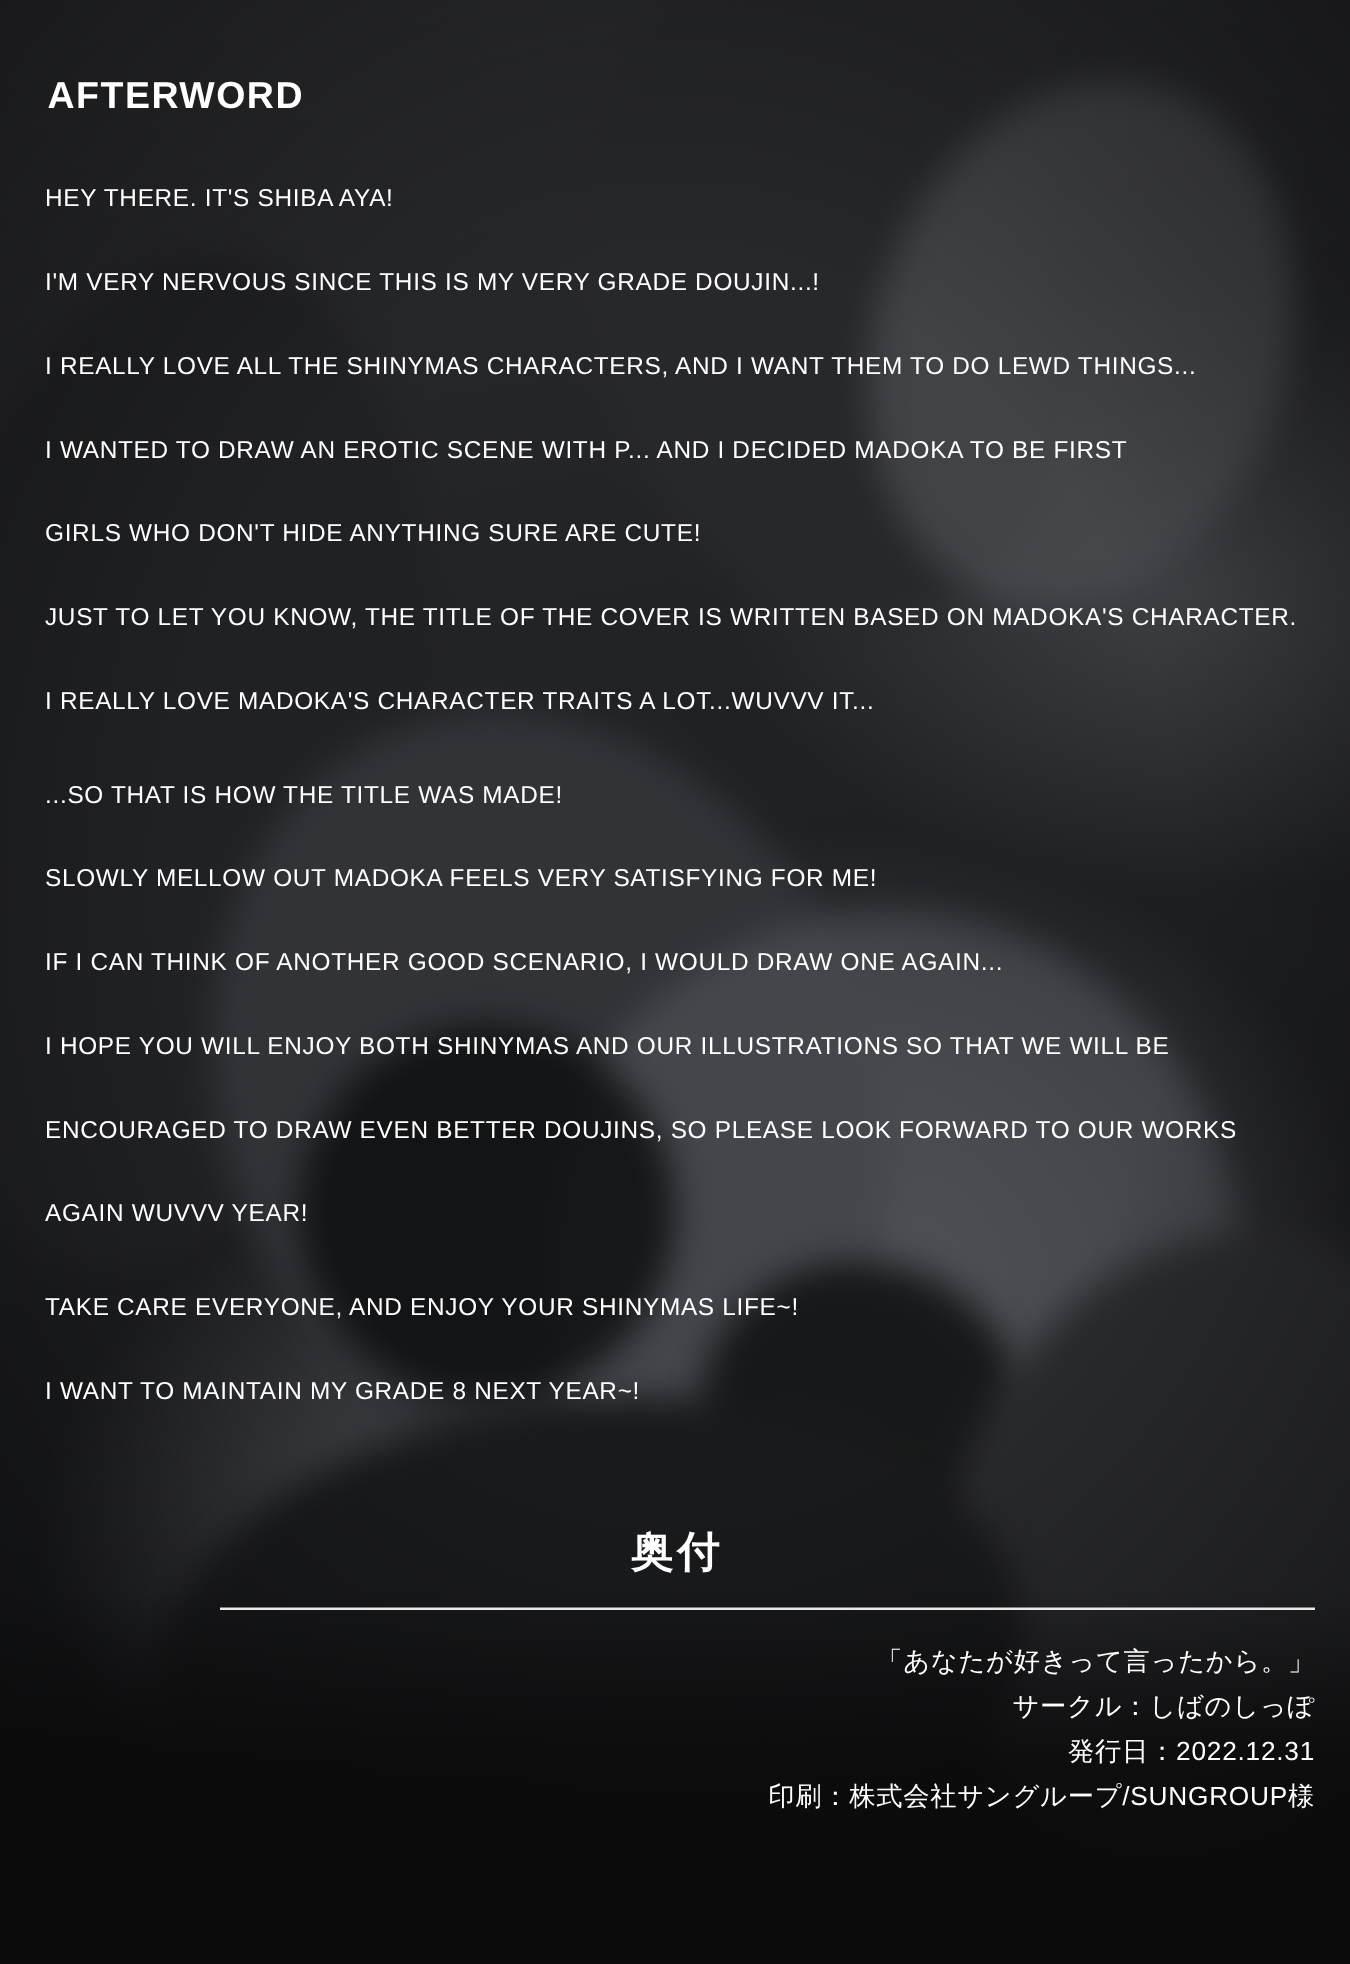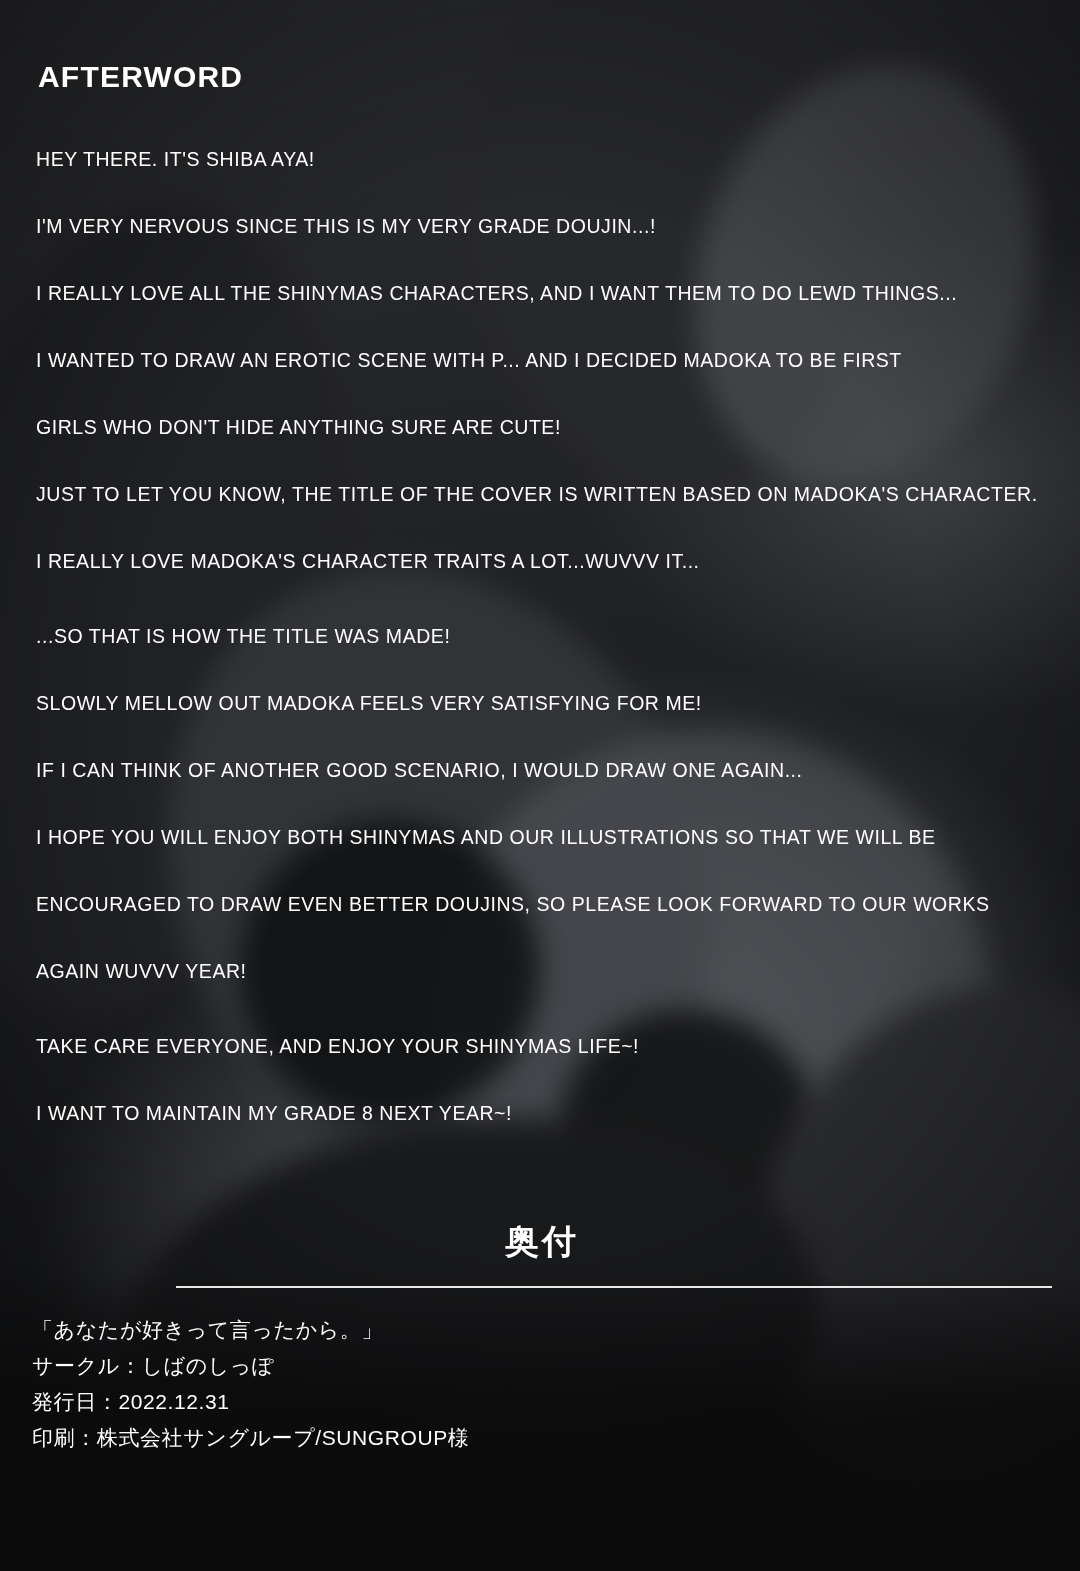--- a/index.html
+++ b/index.html
@@ -105,21 +105,21 @@
     right: 28px;
     top: 1286px;
     height: 2px;
     background: #e8e8e8;
   }
   .colophon {
     position: absolute;
     right: 28px;
     top: 1312px;
     width: 1020px;
-    text-align: left;
+    text-align: right;
     color: #ffffff;
   }
   .colophon .c-line {
     font-size: 21px;
     line-height: 36px;
     letter-spacing: .6px;
   }
 </style>
 </head>
 <body>

